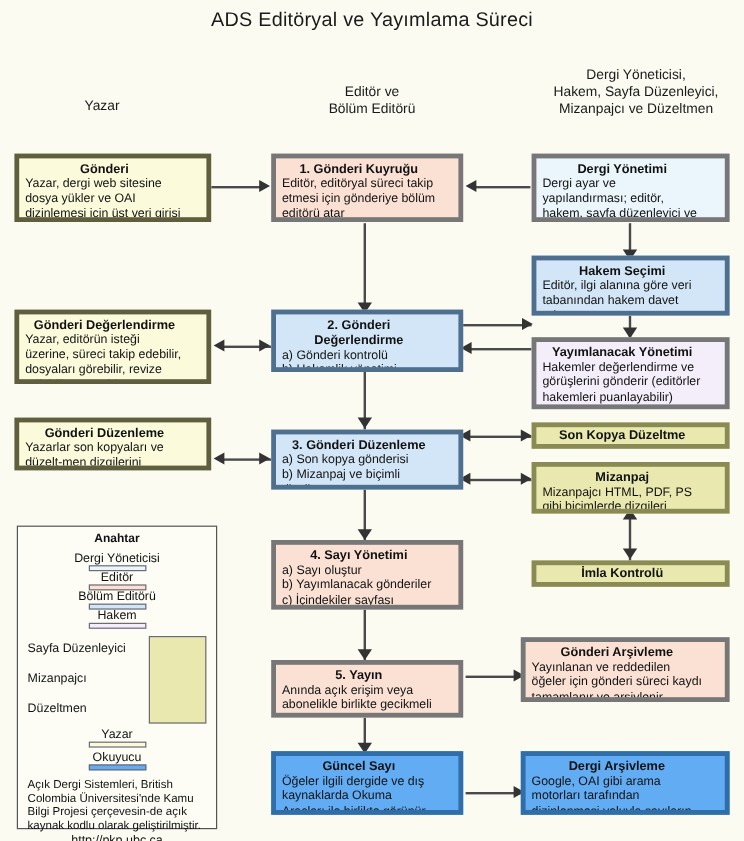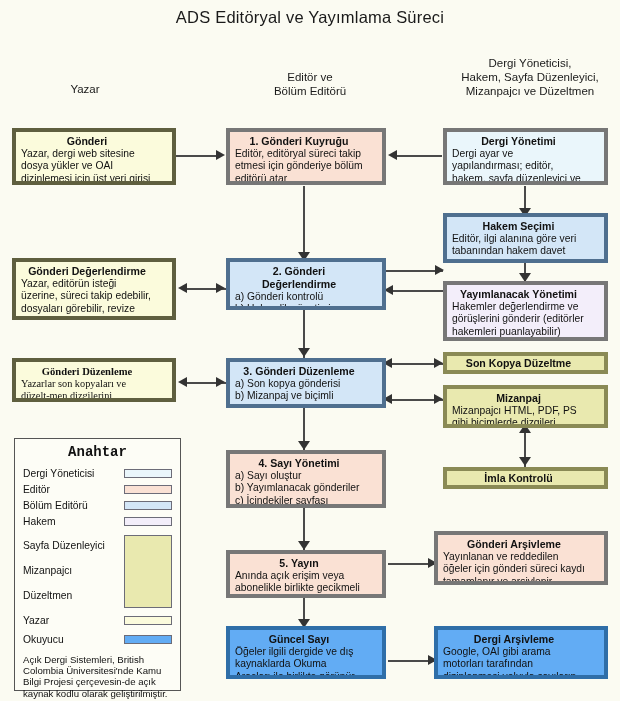--- a/index.html
+++ b/index.html
@@ -51,22 +51,22 @@
   .ar-l{border-top:5.5px solid transparent;border-bottom:5.5px solid transparent;border-right:9px solid #333;}
   .ar-d{border-left:6px solid transparent;border-right:6px solid transparent;border-top:9px solid #333;}
   .ar-u{border-left:6px solid transparent;border-right:6px solid transparent;border-bottom:9px solid #333;}
 
   
   #legend{
     position:absolute;left:14px;top:438px;width:167px;height:253px;
     box-sizing:border-box;background:#fdfdf6;border:1px solid #555;
     padding:5px 8px 5px 8px;font-size:10.3px;
   }
-  #legend .lg-title{text-align:center;font-weight:bold;font-size:14px;margin-bottom:5px;font-family:Liberation Mono, monospace;}
-  .lg-row{display:flex;align-items:center;justify-content:space-between;height:16px;}
+  #legend .lg-title{text-align:center;font-weight:bold;font-size:10px;margin-bottom:5px;}
+  .lg-row{display:flex;align-items:center;justify-content:space-between;height:16px;flex-direction:column;}
   .sw{width:48px;height:9px;border:1.4px solid #6c6c78;box-sizing:border-box;}
   .sw.tall{height:73px;}
   .lg-group{display:flex;align-items:center;justify-content:space-between;}
   .lg-group .names{display:flex;flex-direction:column;justify-content:space-around;height:76px;}
   .lg-group .names span{height:22px;line-height:22px;}
   #legend .note{margin-top:7px;border-top:0;font-size:9.6px;line-height:11.2px;white-space:pre-line;}
   #legend .url{display:block;text-align:center;font-size:10.4px;margin-top:1px;}
 </style>
 </head>
 <body>
@@ -171,21 +171,21 @@
     <span class="bl">a) Gönderi kontrolü
 b) Hakemlik yönetimi
 c) Editöryal karara varma</span>
   </div>
 
   <div class="box c-reviewer" style="left:443px;top:281px;width:165px;height:60px;">
     <span class="bt">Yayımlanacak Yönetimi</span>
     <span class="bl">Hakemler değerlendirme ve görüşlerini gönderir (editörler hakemleri puanlayabilir)</span>
   </div>
 
-  <div class="box c-author" style="left:12px;top:358px;width:164px;height:44px;font-family:Liberation Serif, serif;">
+  <div class="box c-author" style="left:12px;top:348px;width:164px;height:44px;">
     <span class="bt">Gönderi Düzenleme</span>
     <span class="bl">Yazarlar son kopyaları ve düzelt-men dizgilerini değerlendirir</span>
   </div>
 
   <div class="box c-section" style="left:226px;top:358px;width:160px;height:50px;">
     <span class="bt">3. Gönderi Düzenleme</span>
     <span class="bl">a) Son kopya gönderisi
 b) Mizanpaj ve biçimli dizgiler
 c) Düzeltmen dizgileri</span>
   </div>

